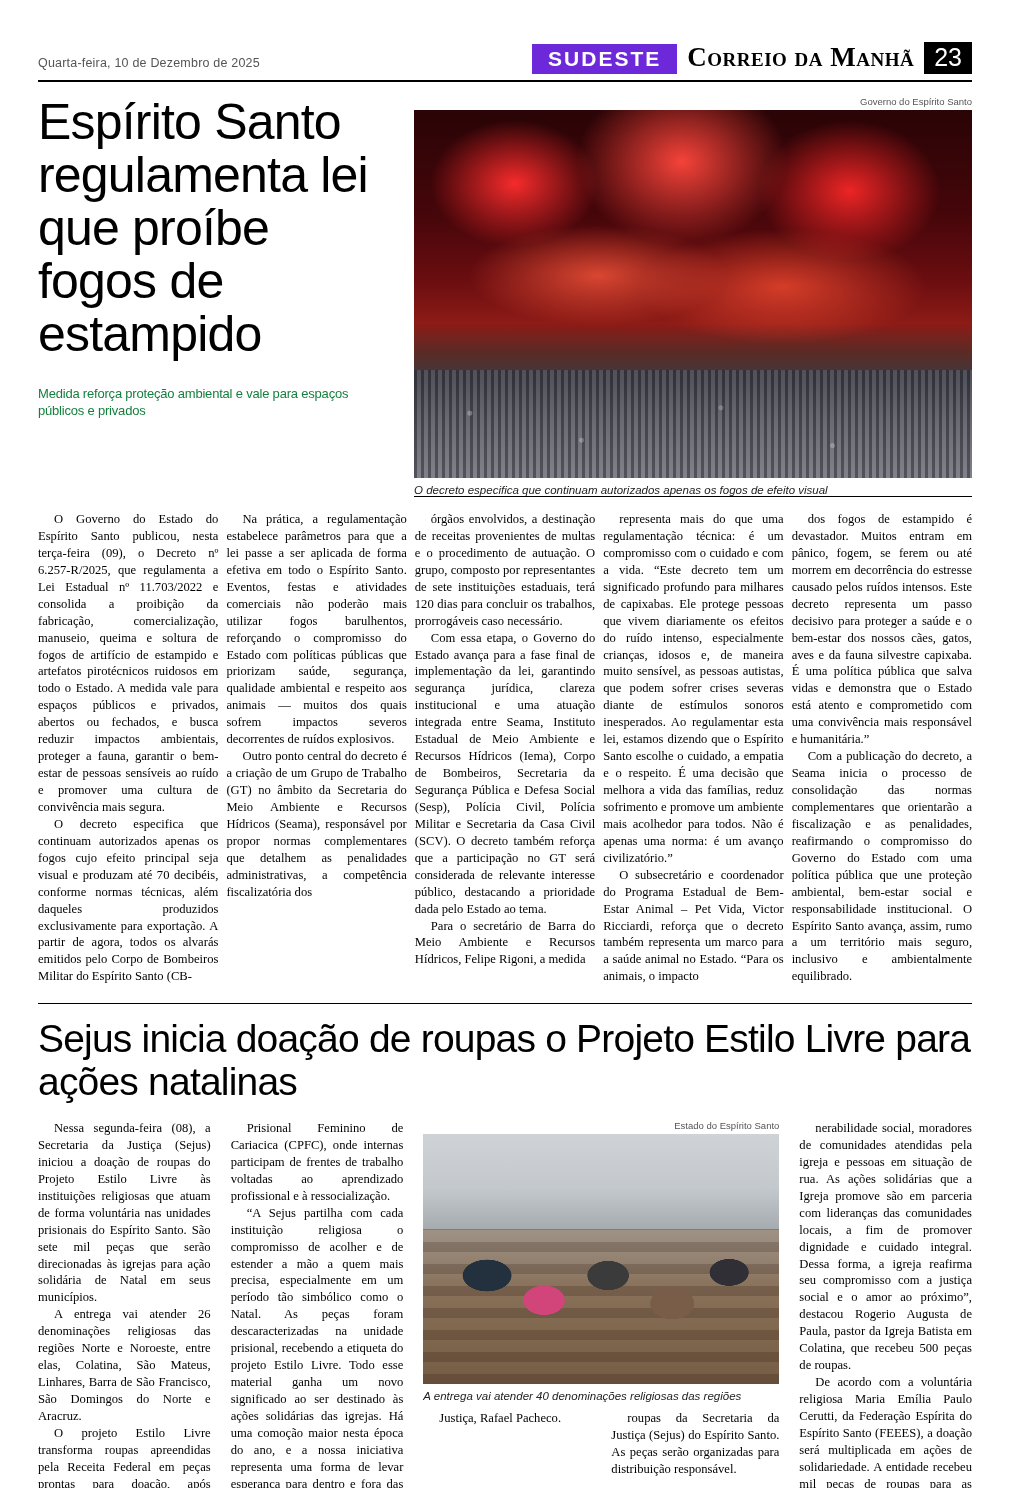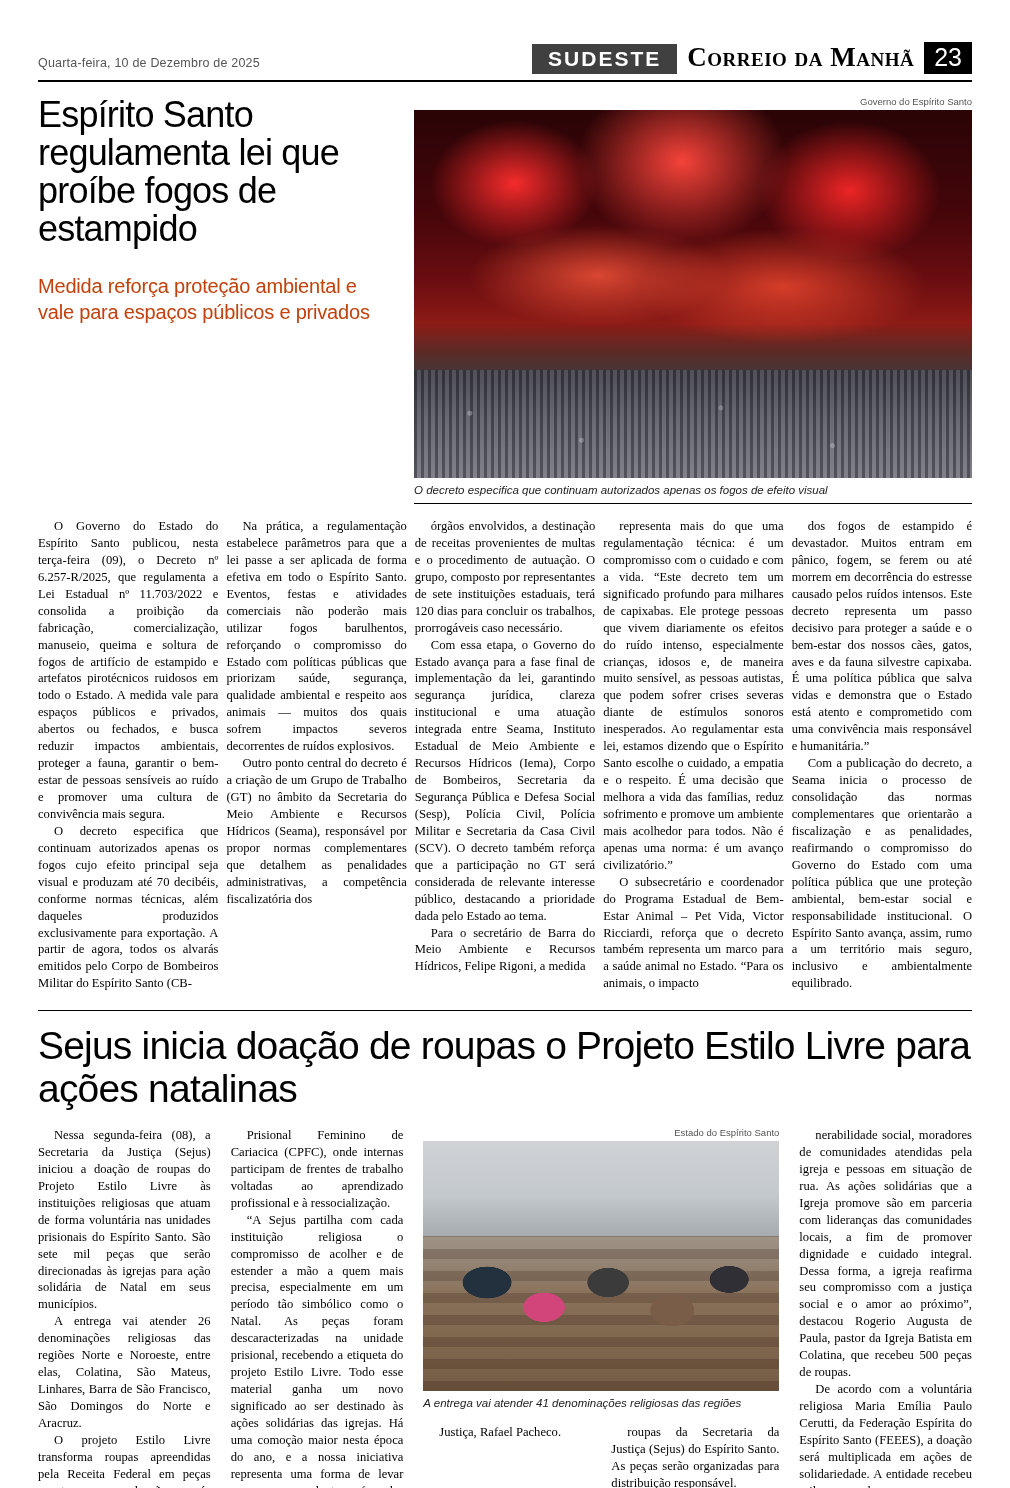--- a/index.html
+++ b/index.html
@@ -35,21 +35,21 @@
     color: #555555;
     letter-spacing: 0.2px;
     padding-bottom: 4px;
   }
   .masthead-right {
     display: flex;
     align-items: flex-end;
     gap: 10px;
   }
   .section-tag {
-    background: #404040;
+    background: #6d28d9;
     color: #ffffff;
     font-family: "Liberation Sans", sans-serif;
     font-size: 21px;
     font-weight: 700;
     letter-spacing: 2px;
     padding: 3px 16px 4px 16px;
     line-height: 1.1;
   }
   .paper-name {
     font-family: "Liberation Serif", serif;
@@ -79,31 +79,31 @@
     display: flex;
     gap: 24px;
     align-items: flex-start;
   }
   .lead-left {
     width: 352px;
     flex: 0 0 352px;
   }
   .headline {
     font-family: "Liberation Sans", sans-serif;
-    font-size: 36px;
+    font-size: 50px;
     line-height: 1.06;
     font-weight: 400;
     letter-spacing: -0.8px;
     margin: 0 0 24px 0;
   }
   .subhead {
     font-family: "Liberation Sans", sans-serif;
-    font-size: 20px;
+    font-size: 13px;
     line-height: 1.33;
-    color: #c2410c;
+    color: #15803d;
     font-weight: 400;
     letter-spacing: -0.2px;
   }
   .lead-right {
     flex: 1;
   }
   .credit {
     font-family: "Liberation Sans", sans-serif;
     font-size: 9.5px;
     color: #555555;
@@ -158,21 +158,20 @@
       radial-gradient(ellipse 32px 22px at 86% 28%, #2f2f35 60%, rgba(0,0,0,0) 62%),
       repeating-linear-gradient(0deg, rgba(110,80,55,0.55) 0 10px, rgba(150,115,80,0.45) 10px 22px);
   }
   .caption {
     font-family: "Liberation Sans", sans-serif;
     font-size: 11.5px;
     font-style: italic;
     color: #222222;
     padding-top: 6px;
     border-bottom: 1px solid #000000;
-    padding-bottom: 7px;
   }
 
   
   .body-cols {
     display: flex;
     gap: 8px;
     margin-top: 14px;
   }
   .col {
     flex: 1;
@@ -296,21 +295,21 @@
       </div>
 
       <div class="a2-col">
         <p>Prisional Feminino de Cariacica (CPFC), onde internas participam de frentes de trabalho voltadas ao aprendizado profissional e à ressocialização.</p>
         <p>“A Sejus partilha com cada instituição religiosa o compromisso de acolher e de estender a mão a quem mais precisa, especialmente em um período tão simbólico como o Natal. As peças foram descaracterizadas na unidade prisional, recebendo a etiqueta do projeto Estilo Livre. Todo esse material ganha um novo significado ao ser destinado às ações solidárias das igrejas. Há uma comoção maior nesta época do ano, e a nossa iniciativa representa uma forma de levar esperança para dentro e fora das unidades prisionais”, disse o secretário de Estado da</p>
       </div>
 
       <div class="a2-mid">
         <div class="credit">Estado do Espírito Santo</div>
         <div class="photo prison"></div>
-        <div class="caption">A entrega vai atender 41 denominações religiosas das regiões</div>
+        <div class="caption">A entrega vai atender 40 denominações religiosas das regiões</div>
         <div class="a2-mid-text">
           <div>
             <p>Justiça, Rafael Pacheco.</p>
 
           </div>
           <div>
             <p>roupas da Secretaria da Justiça (Sejus) do Espírito Santo. As peças serão organizadas para distribuição responsável.</p>
 
           </div>
         </div>

